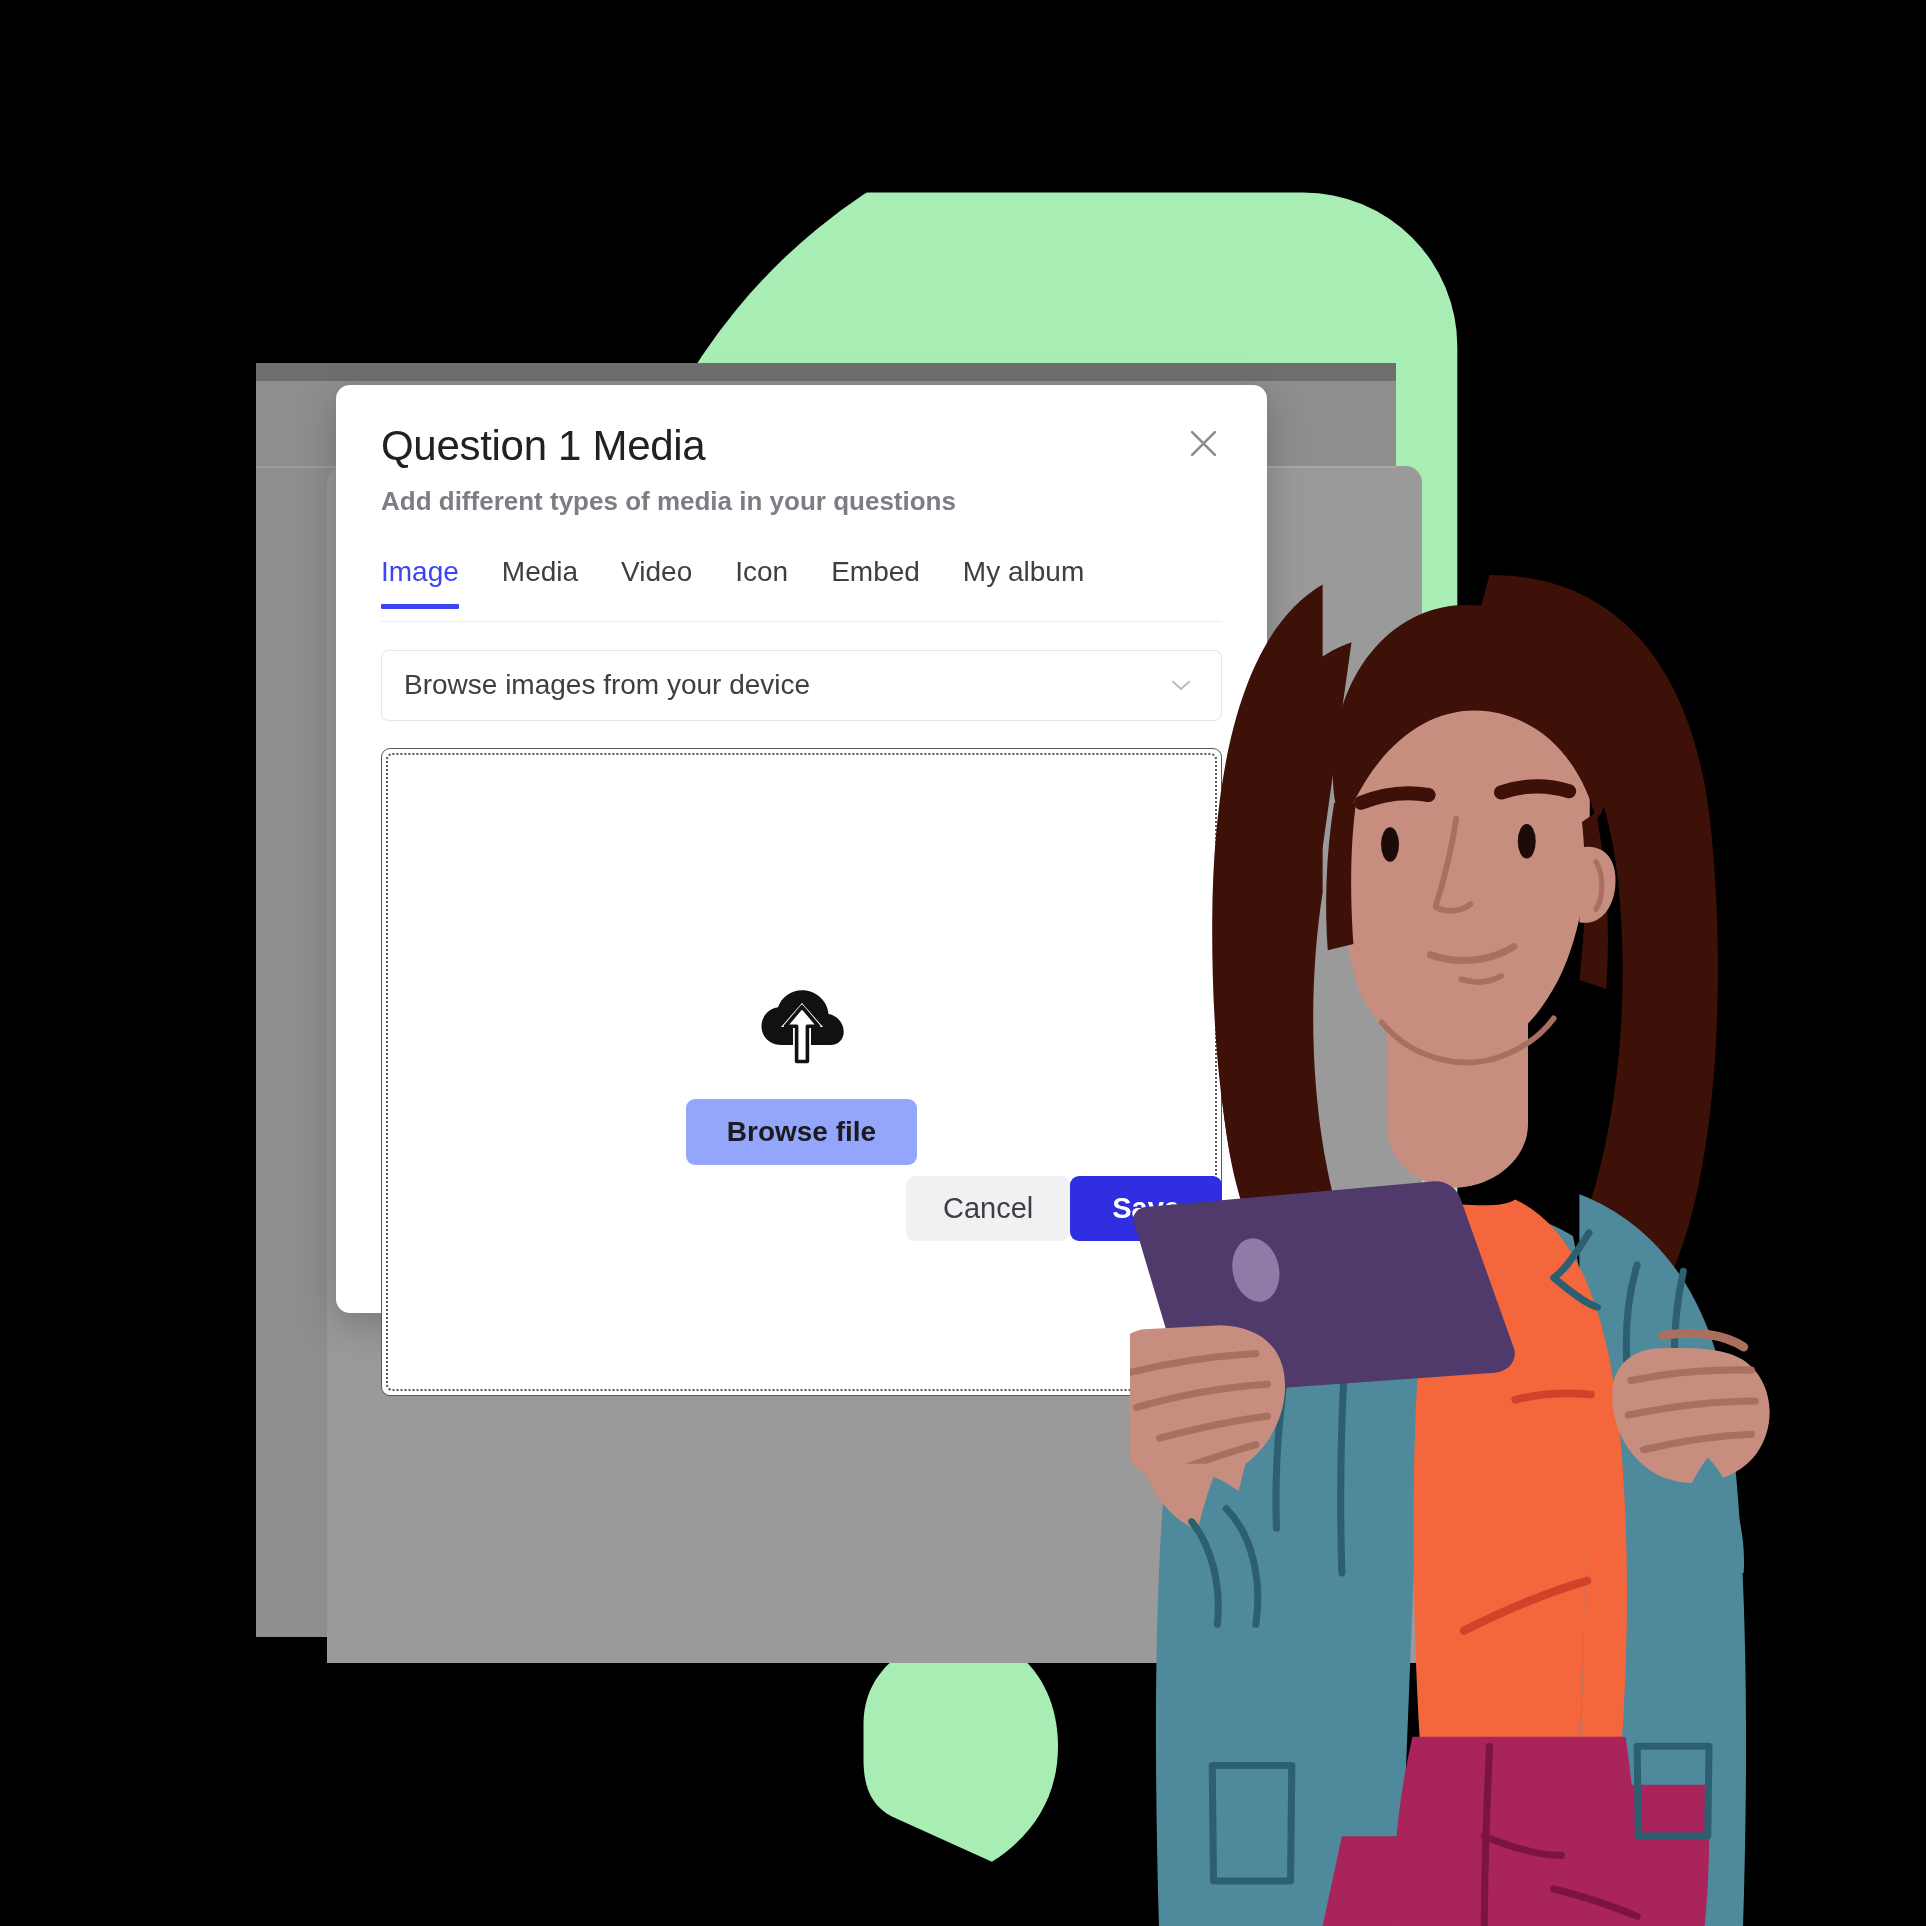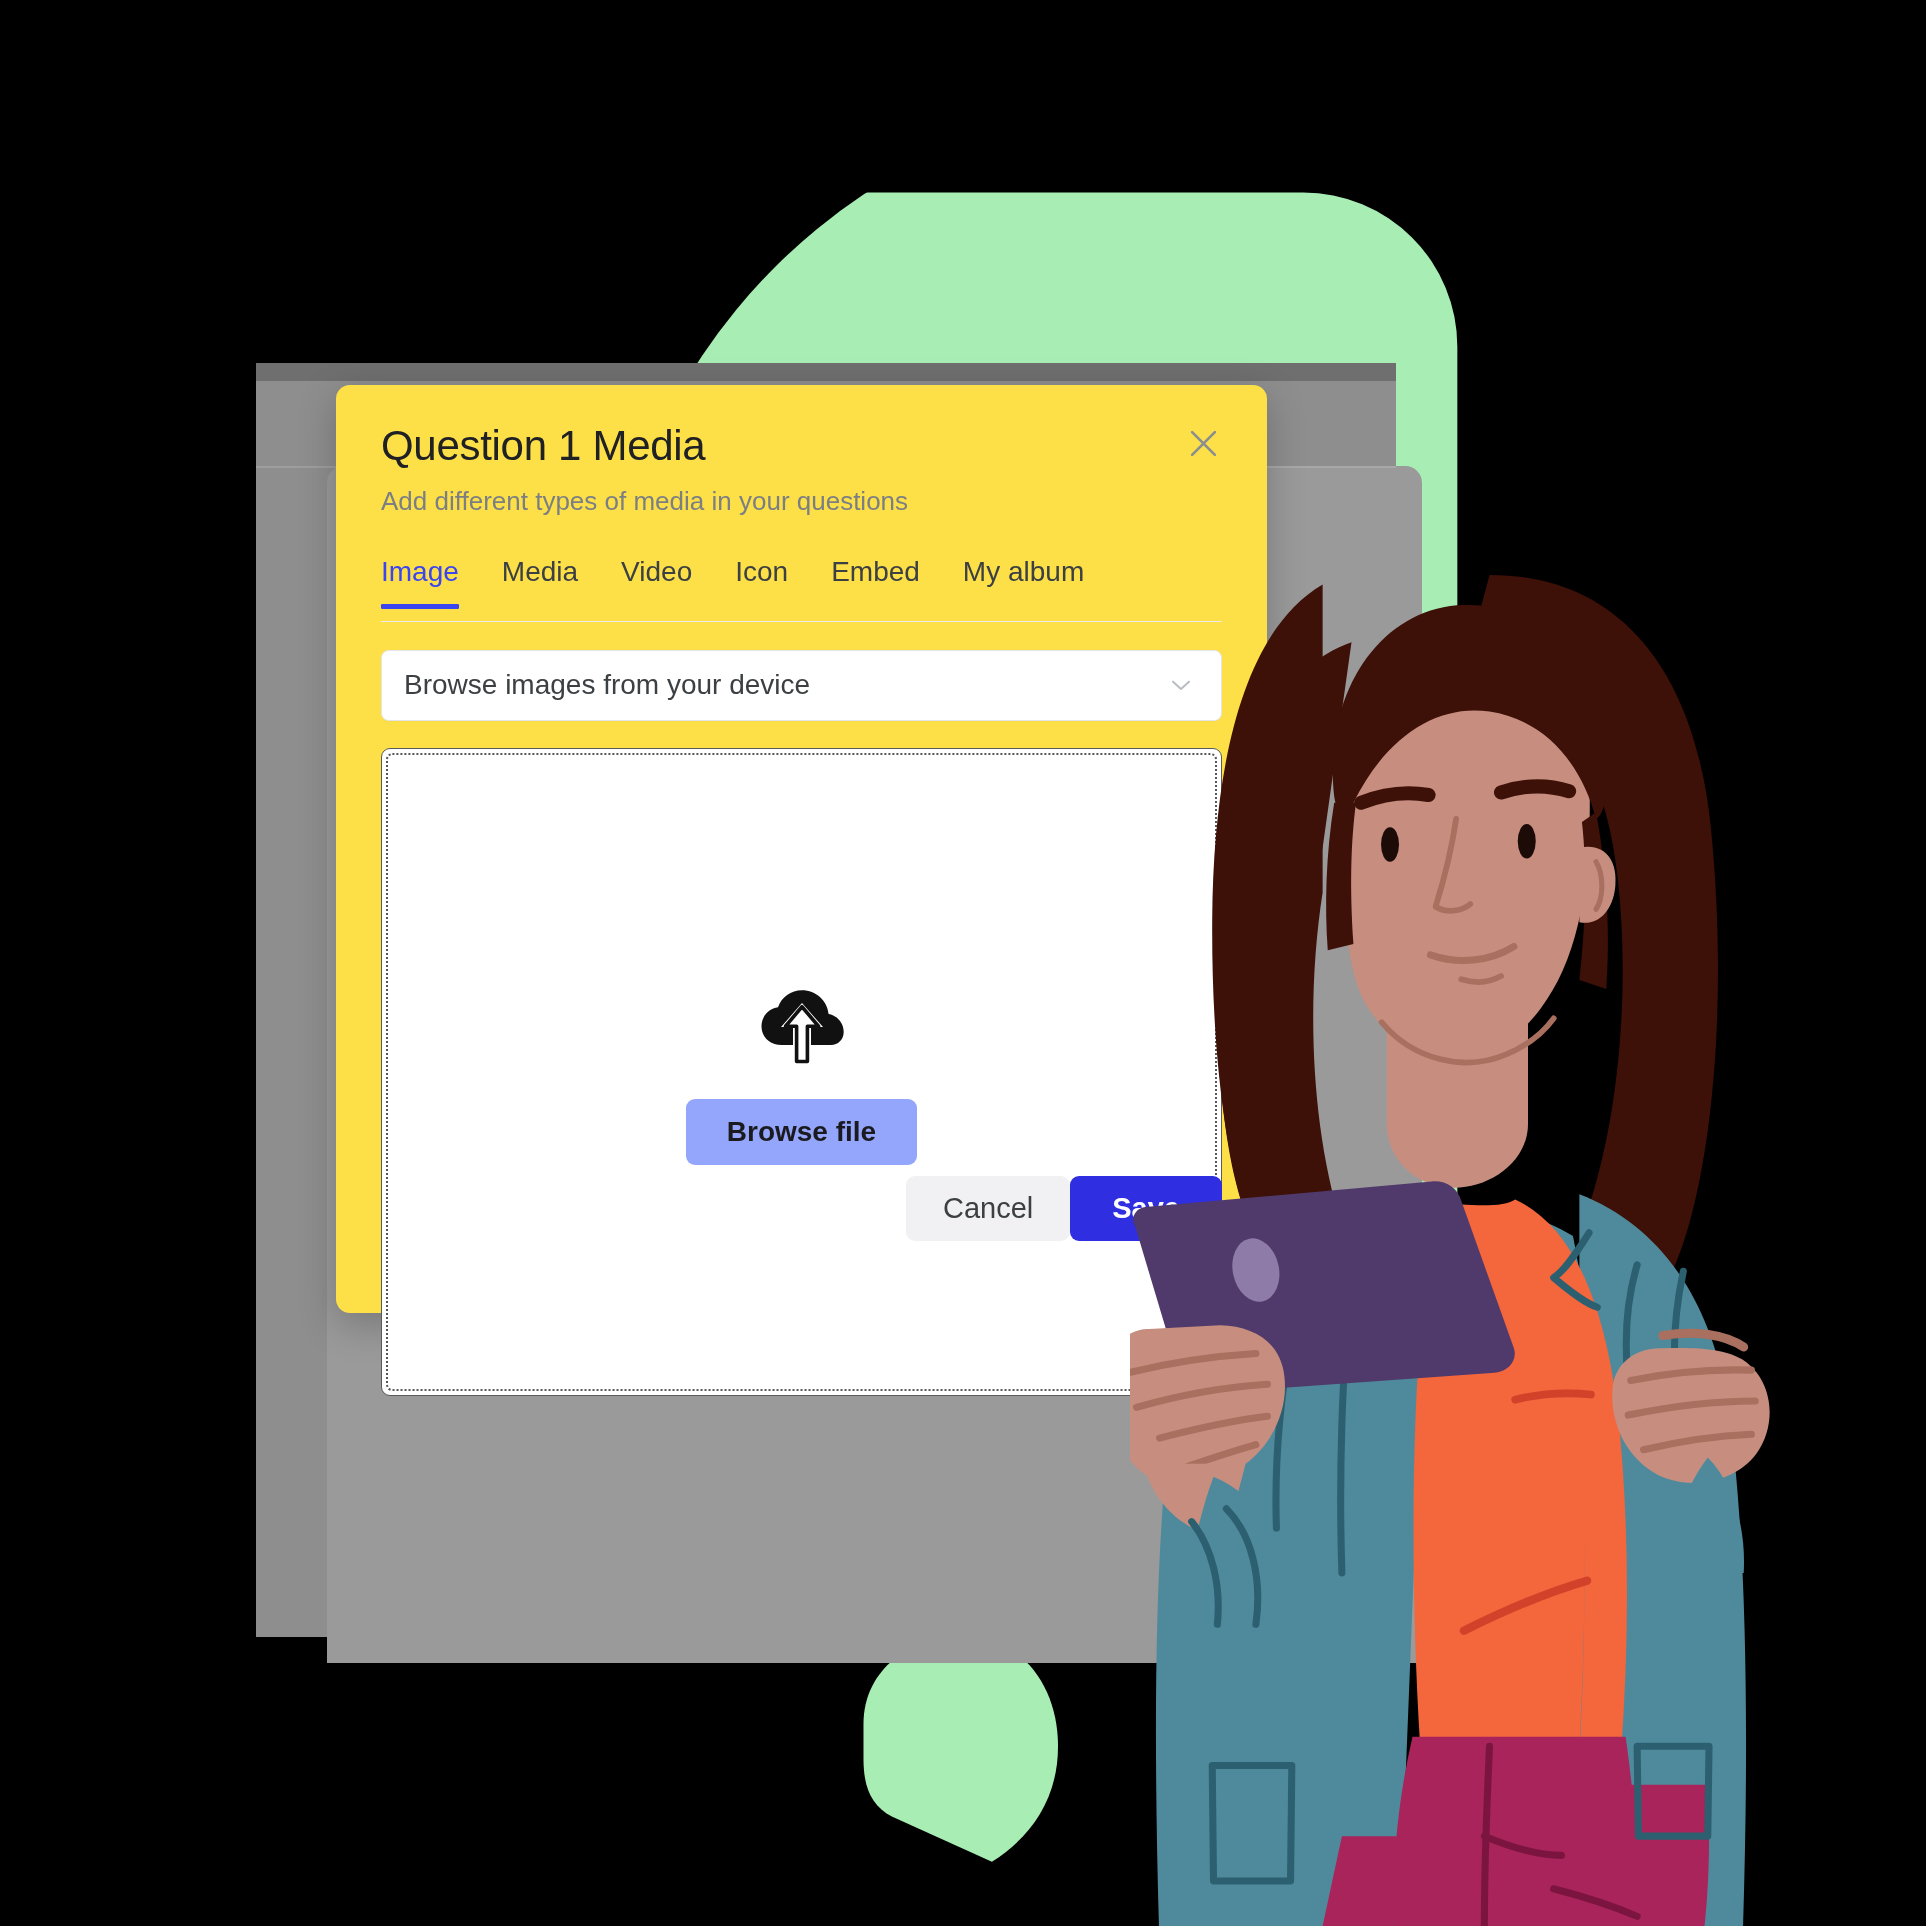--- a/index.html
+++ b/index.html
@@ -35,38 +35,38 @@
   }
   .app-backdrop-hairline{
     position:absolute;left:0;top:103px;width:100%;height:1.9px;
     background:rgba(255,255,255,0.14);
   }
 
   
   .modal{
     position:absolute;
     left:336px;top:385px;width:931px;height:928px;
-    background:#fde047;
+    background:#ffffff;
     border-radius:14px;
     box-shadow:0 11.6px 39px rgba(0,0,0,0.22);
     box-sizing:border-box;
     padding:39px 45px 0 45px;
   }
   .modal-title{
     font-size:42px;
     color:#202124;
     font-weight:400;
     letter-spacing:-0.3px;
     margin:0;
     line-height:1.05;
   }
   .modal-subtitle{
     font-size:26px;
     color:#7b7f84;
-    font-weight:400;
+    font-weight:700;
     margin:18px 0 0 0;
     line-height:1.2;
   }
   .close-icon{
     position:absolute;
     right:39px;top:33px;
     width:50px;height:50px;
     display:flex;align-items:center;justify-content:center;
     cursor:pointer;
     border-radius:50%;

